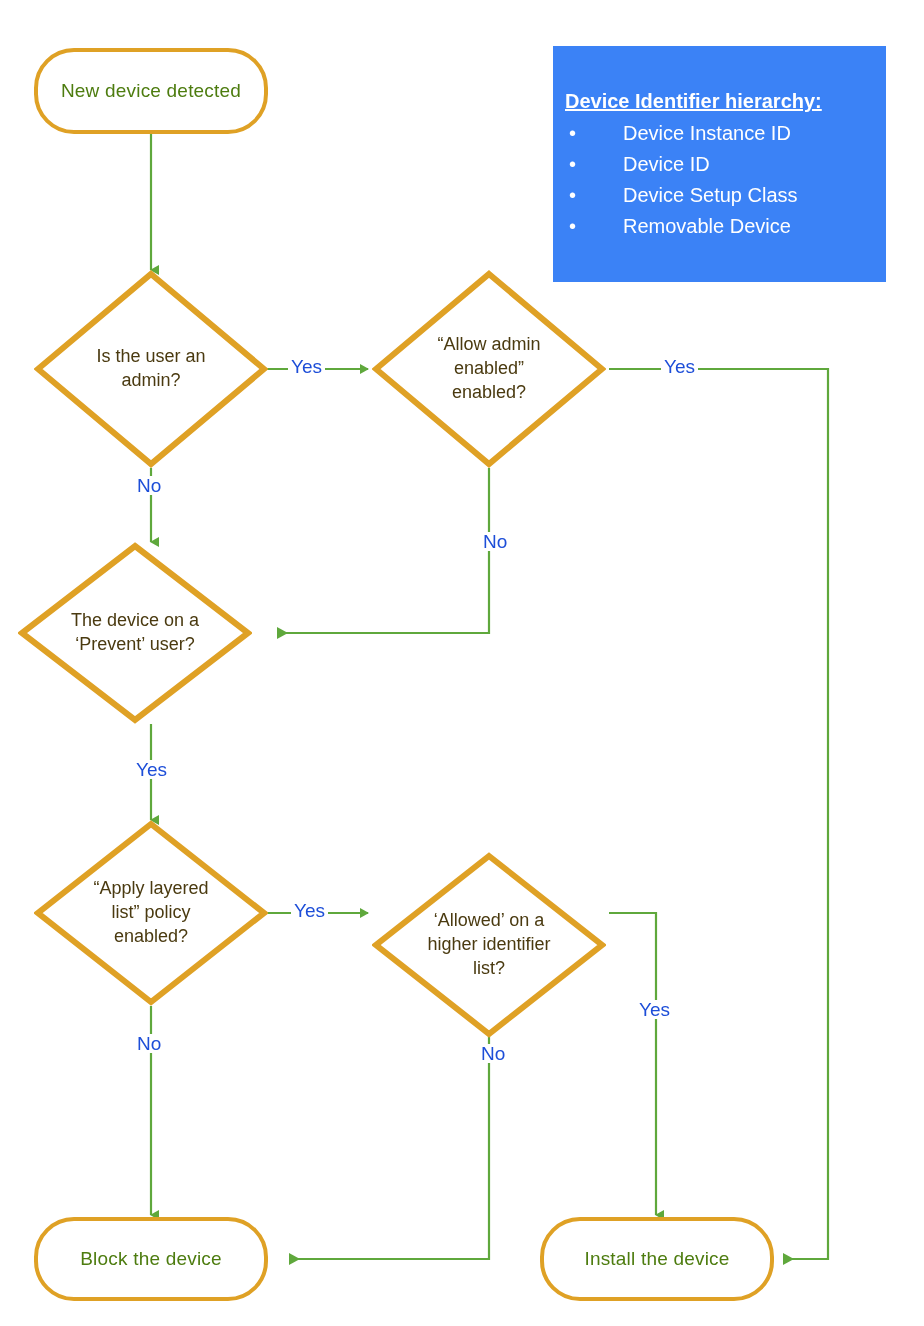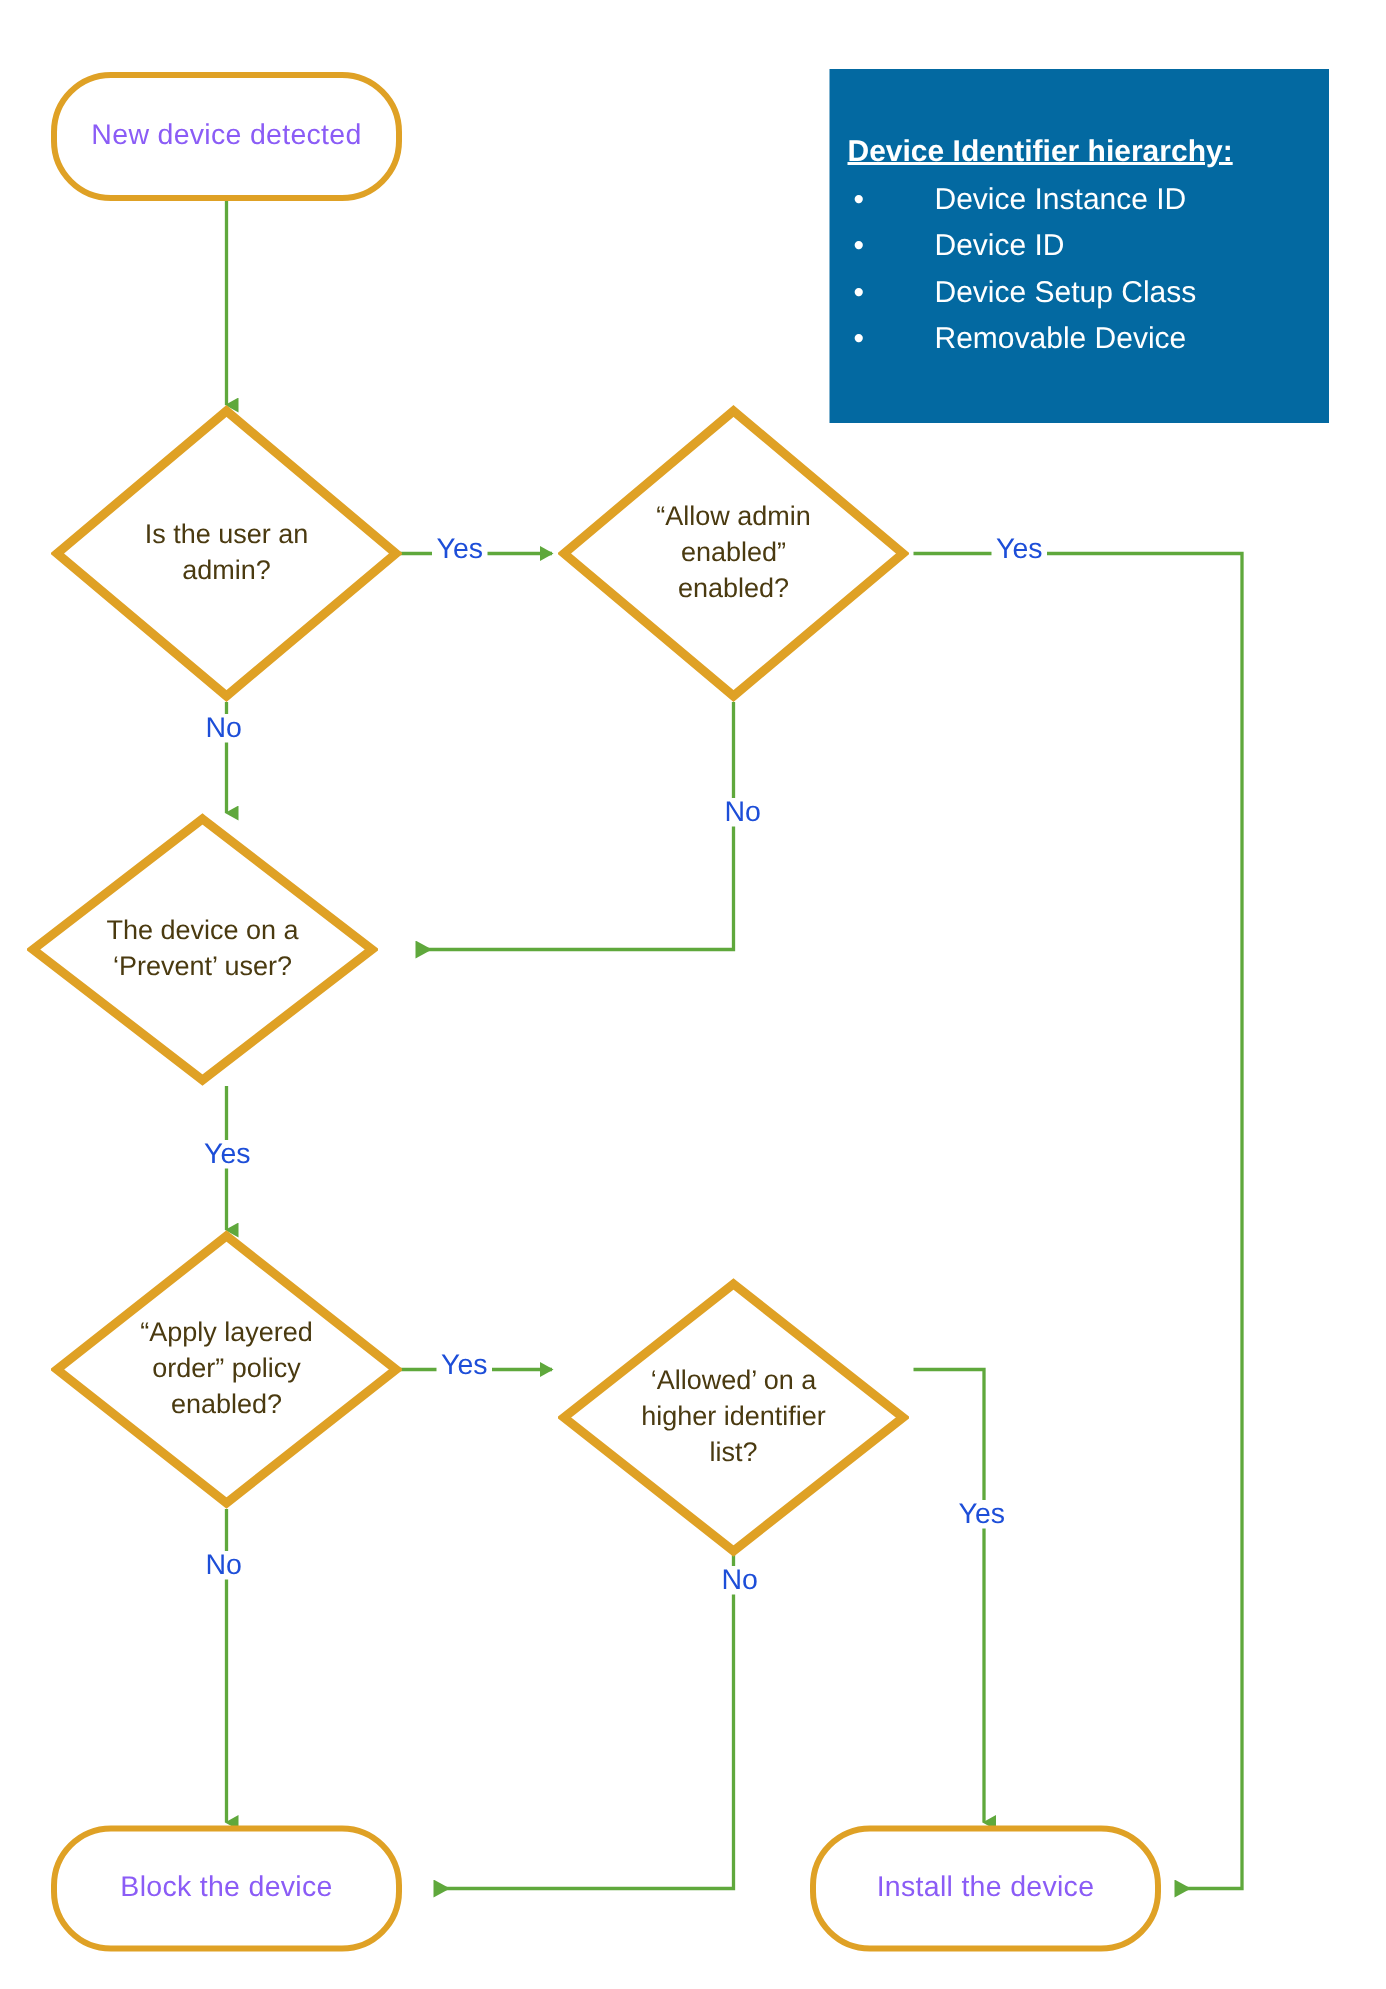--- a/index.html
+++ b/index.html
@@ -29,21 +29,21 @@
     box-sizing: border-box;
   }
   
   .terminator {
     border: 4px solid #DFA125;
     border-radius: 40px;
     background: #ffffff;
     display: flex;
     align-items: center;
     justify-content: center;
-    color: #8b5cf6;
+    color: #4d7c0f;
     font-size: 19px;
     letter-spacing: 0.2px;
   }
   
   .diamond-wrap {
     position: absolute;
   }
   .diamond-shape {
     position: absolute;
     left: 0;
@@ -73,21 +73,21 @@
     color: #1d4ed8;
     font-size: 19px;
     background: #ffffff;
     padding: 0 3px;
     white-space: nowrap;
     line-height: 1;
   }
   
   .legend {
     position: absolute;
-    background: #0369a1;
+    background: #3b82f6;
     color: #ffffff;
     box-sizing: border-box;
   }
   .legend-title {
     font-size: 20px;
     font-weight: bold;
     text-decoration: underline;
     margin: 0 0 3px 0;
     line-height: 1.35;
   }
@@ -192,21 +192,21 @@
     </div>
   </div>
 
   <div class="diamond-wrap" style="left:34px; top:820px; width:234px; height:186px;">
     <svg class="diamond-shape" viewBox="0 0 234 186" preserveAspectRatio="none">
       <polygon points="117,4 230,93 117,182 4,93" fill="#ffffff" stroke="#DFA125" stroke-width="6"></polygon>
     </svg>
     <div class="diamond-label">
       <div>
         <div>“Apply layered</div>
-        <div>order” policy</div>
+        <div>list” policy</div>
         <div>enabled?</div>
       </div>
     </div>
   </div>
 
   <div class="diamond-wrap" style="left:372px; top:852px; width:234px; height:186px;">
     <svg class="diamond-shape" viewBox="0 0 234 186" preserveAspectRatio="none">
       <polygon points="117,4 230,93 117,182 4,93" fill="#ffffff" stroke="#DFA125" stroke-width="6"></polygon>
     </svg>
     <div class="diamond-label">

